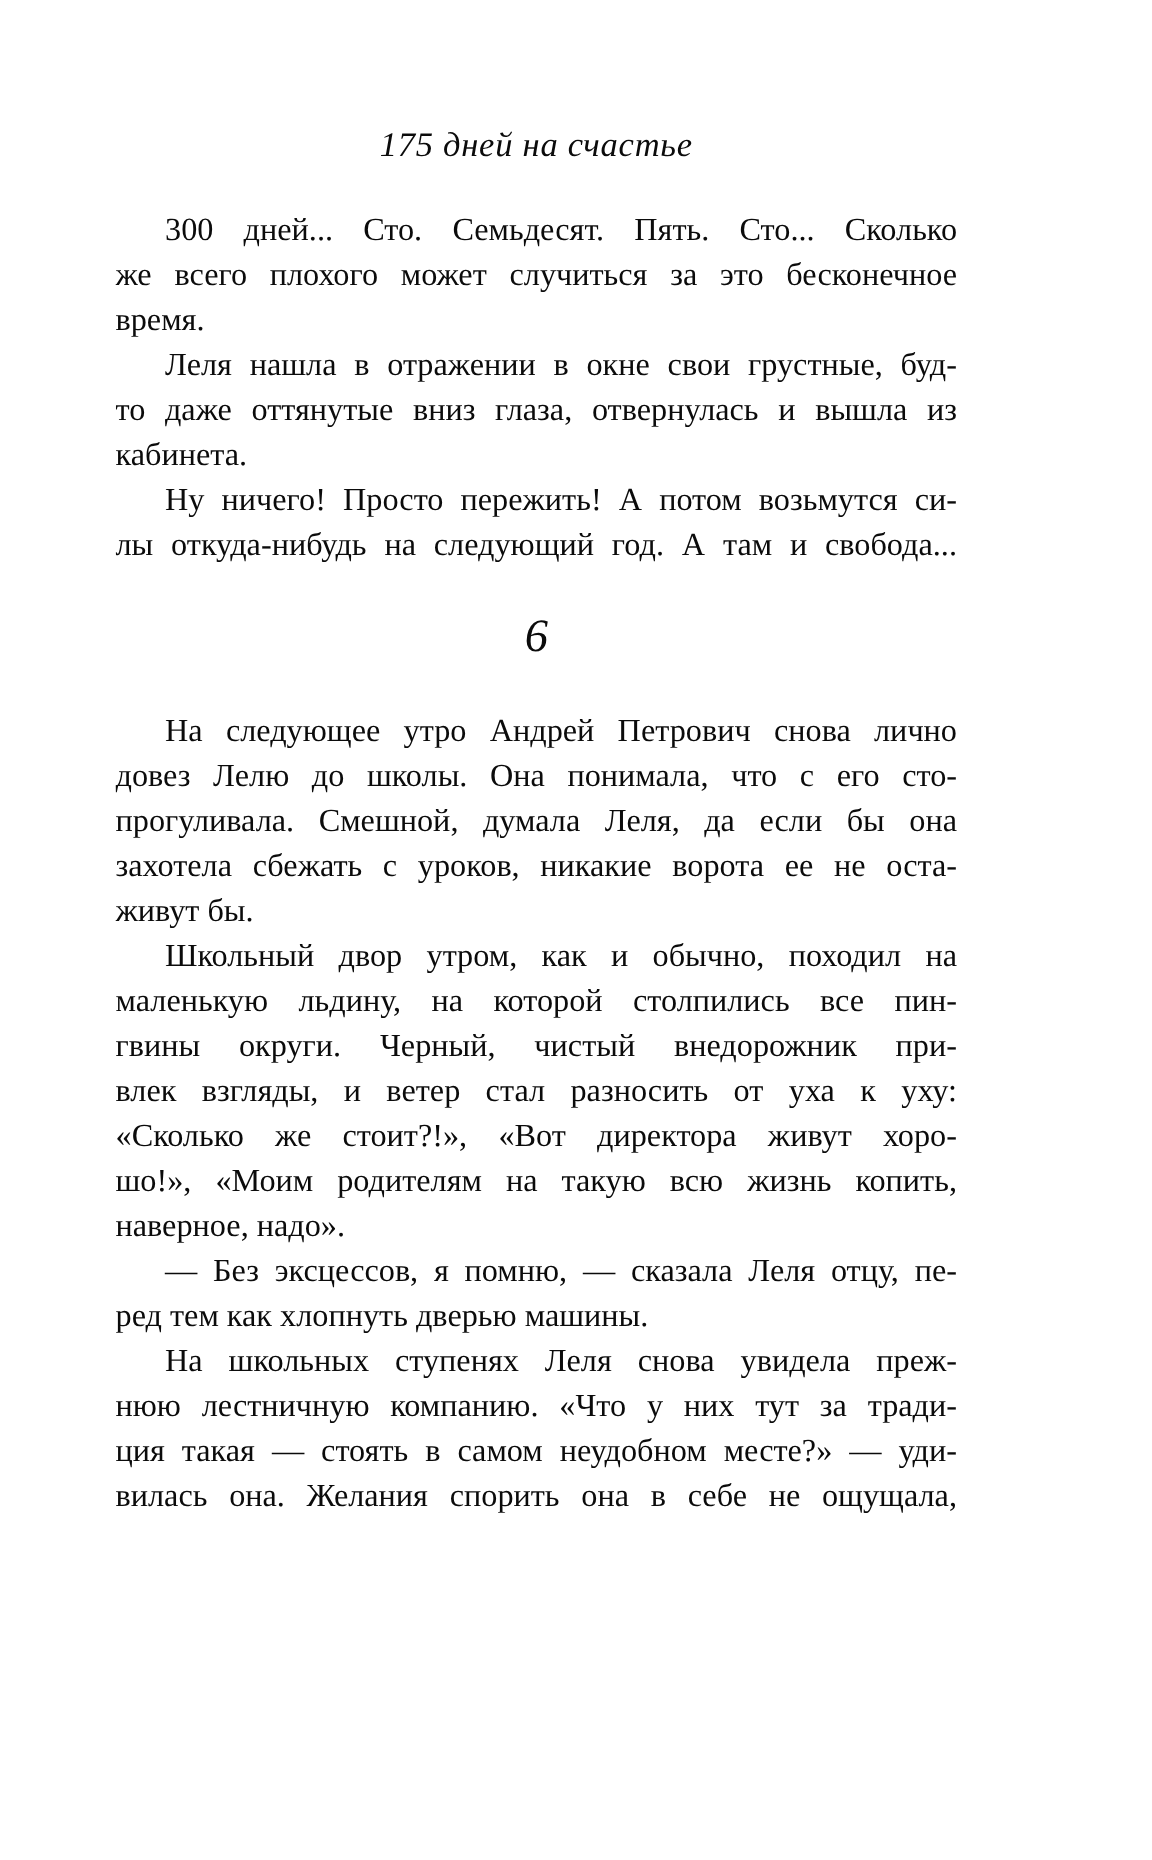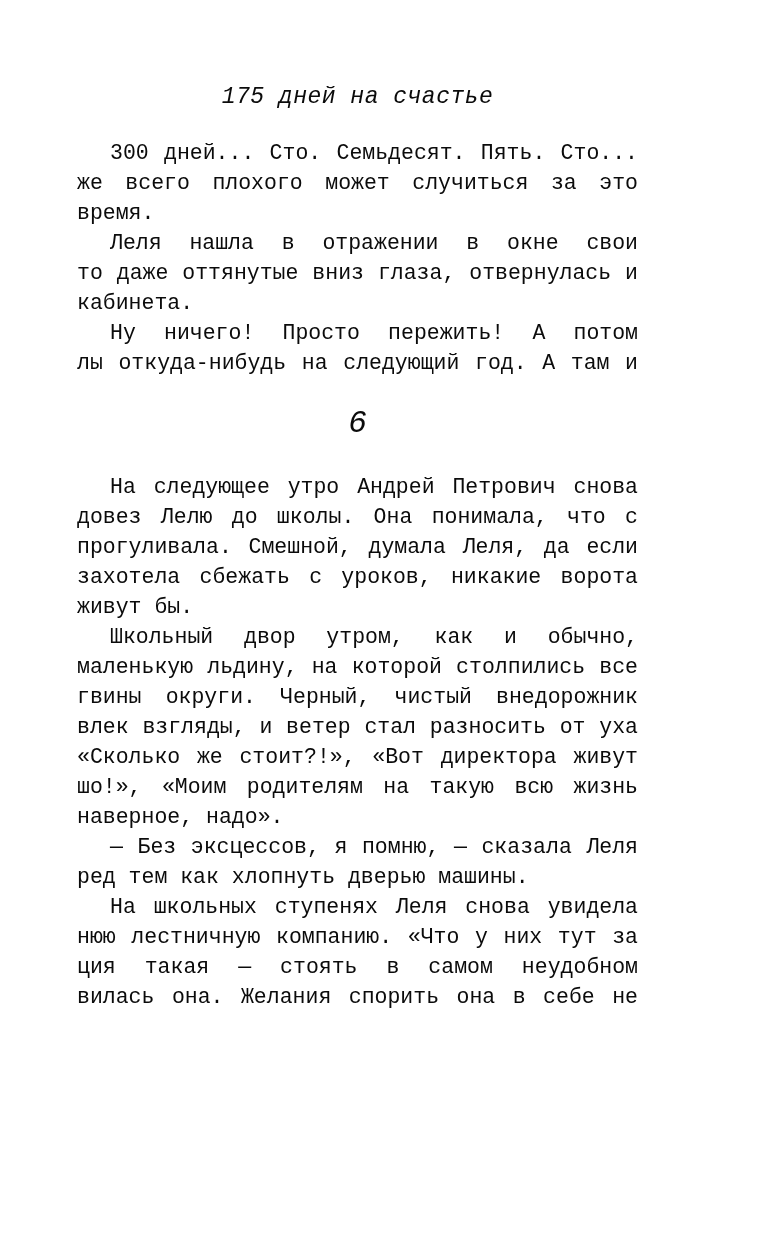--- a/index.html
+++ b/index.html
@@ -1,21 +1,21 @@
 <!DOCTYPE html>
 <html><head>
 <meta charset="utf-8">
 <style>
   html, body { margin: 0; padding: 0; background: #ffffff; }
   .screen {
     position: relative;
     width: 768px;
     height: 1015px;
     background: #ffffff;
-    font-family: Liberation Mono, monospace;
+    font-family: Liberation Serif, serif;
     color: #0b0b0b;
     overflow: hidden;
   }
   .column {
     position: absolute;
     left: 77px;
     top: 0;
     width: 561px;
   }
   .running-header {

